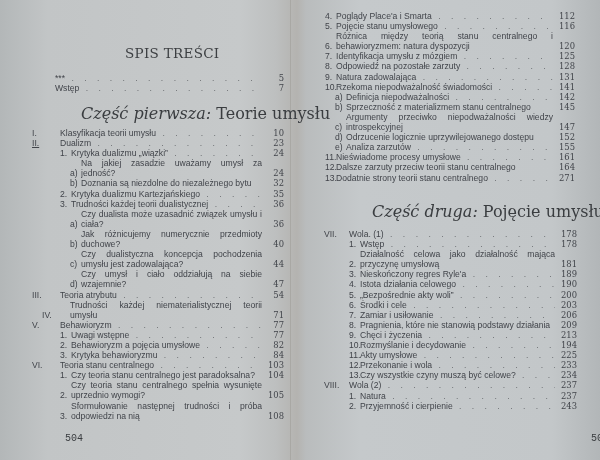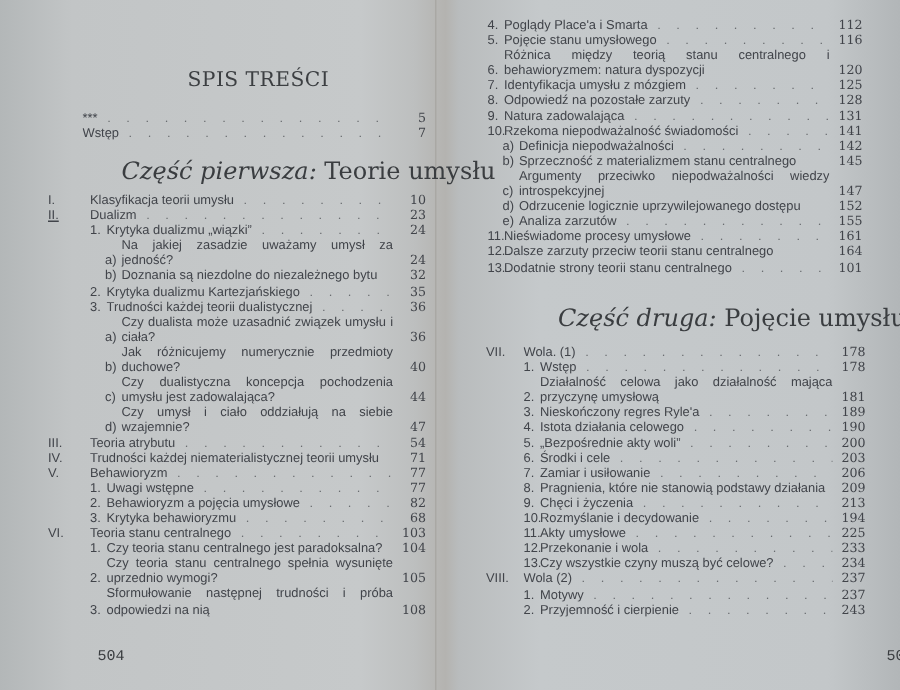--- a/index.html
+++ b/index.html
@@ -102,21 +102,21 @@
           <span class="num" style="margin-left: 38px; width: 11px;">d)</span>
           <span class="txt wrap">Czy umysł i ciało oddziałują na siebie wzajemnie?</span>
           <span class="pg">47</span>
         </div>
         <div class="row">
           <span class="num" style="margin-left: 0px; width: 28px;">III.</span>
           <span class="txt dots">Teoria atrybutu</span>
           <span class="pg">54</span>
         </div>
         <div class="row">
-          <span class="num" style="margin-left: 0px; width: 28px;">IV.</span>
+          <span class="num" style="margin-left: 10px; width: 28px;">IV.</span>
           <span class="txt wrap">Trudności każdej niematerialistycznej teorii umysłu</span>
           <span class="pg">71</span>
         </div>
         <div class="row">
           <span class="num" style="margin-left: 0px; width: 28px;">V.</span>
           <span class="txt dots">Behawioryzm</span>
           <span class="pg">77</span>
         </div>
         <div class="row">
           <span class="num" style="margin-left: 28px; width: 11px;">1.</span>
@@ -124,21 +124,21 @@
           <span class="pg">77</span>
         </div>
         <div class="row">
           <span class="num" style="margin-left: 28px; width: 11px;">2.</span>
           <span class="txt dots">Behawioryzm a pojęcia umysłowe</span>
           <span class="pg">82</span>
         </div>
         <div class="row">
           <span class="num" style="margin-left: 28px; width: 11px;">3.</span>
           <span class="txt dots">Krytyka behawioryzmu</span>
-          <span class="pg">68</span>
+          <span class="pg">84</span>
         </div>
         <div class="row">
           <span class="num" style="margin-left: 0px; width: 28px;">VI.</span>
           <span class="txt dots">Teoria stanu centralnego</span>
           <span class="pg">103</span>
         </div>
         <div class="row">
           <span class="num" style="margin-left: 28px; width: 11px;">1.</span>
           <span class="txt wrap">Czy teoria stanu centralnego jest paradoksalna?</span>
           <span class="pg">104</span>
@@ -225,21 +225,21 @@
           <span class="pg">161</span>
         </div>
         <div class="row">
           <span class="num" style="margin-left: 0px; width: 11px;">12.</span>
           <span class="txt wrap">Dalsze zarzuty przeciw teorii stanu centralnego</span>
           <span class="pg">164</span>
         </div>
         <div class="row">
           <span class="num" style="margin-left: 0px; width: 11px;">13.</span>
           <span class="txt dots">Dodatnie strony teorii stanu centralnego</span>
-          <span class="pg">101</span>
+          <span class="pg">271</span>
         </div>
       </div>
     <div class="part" style="left:72px; top:202px;">
       <i>Część druga:</i>
       <span>Pojęcie umysłu</span>
     </div>
     <div class="toc" id="right-bottom" style="left:24px; top:229px; width:253px;">
         <div class="row">
           <span class="num" style="margin-left: 0px; width: 25px;">VII.</span>
           <span class="txt dots">Wola. (1)</span>
@@ -310,21 +310,21 @@
           <span class="txt dots">Czy wszystkie czyny muszą być celowe?</span>
           <span class="pg">234</span>
         </div>
         <div class="row">
           <span class="num" style="margin-left: 0px; width: 25px;">VIII.</span>
           <span class="txt dots">Wola (2)</span>
           <span class="pg">237</span>
         </div>
         <div class="row">
           <span class="num" style="margin-left: 25px; width: 11px;">1.</span>
-          <span class="txt dots">Motywy</span>
+          <span class="txt dots">Natura</span>
           <span class="pg">237</span>
         </div>
         <div class="row">
           <span class="num" style="margin-left: 25px; width: 11px;">2.</span>
           <span class="txt dots">Przyjemność i cierpienie</span>
           <span class="pg">243</span>
         </div>
       </div>
     <div class="folio" style="left:255px;">505</div>
   </div>

